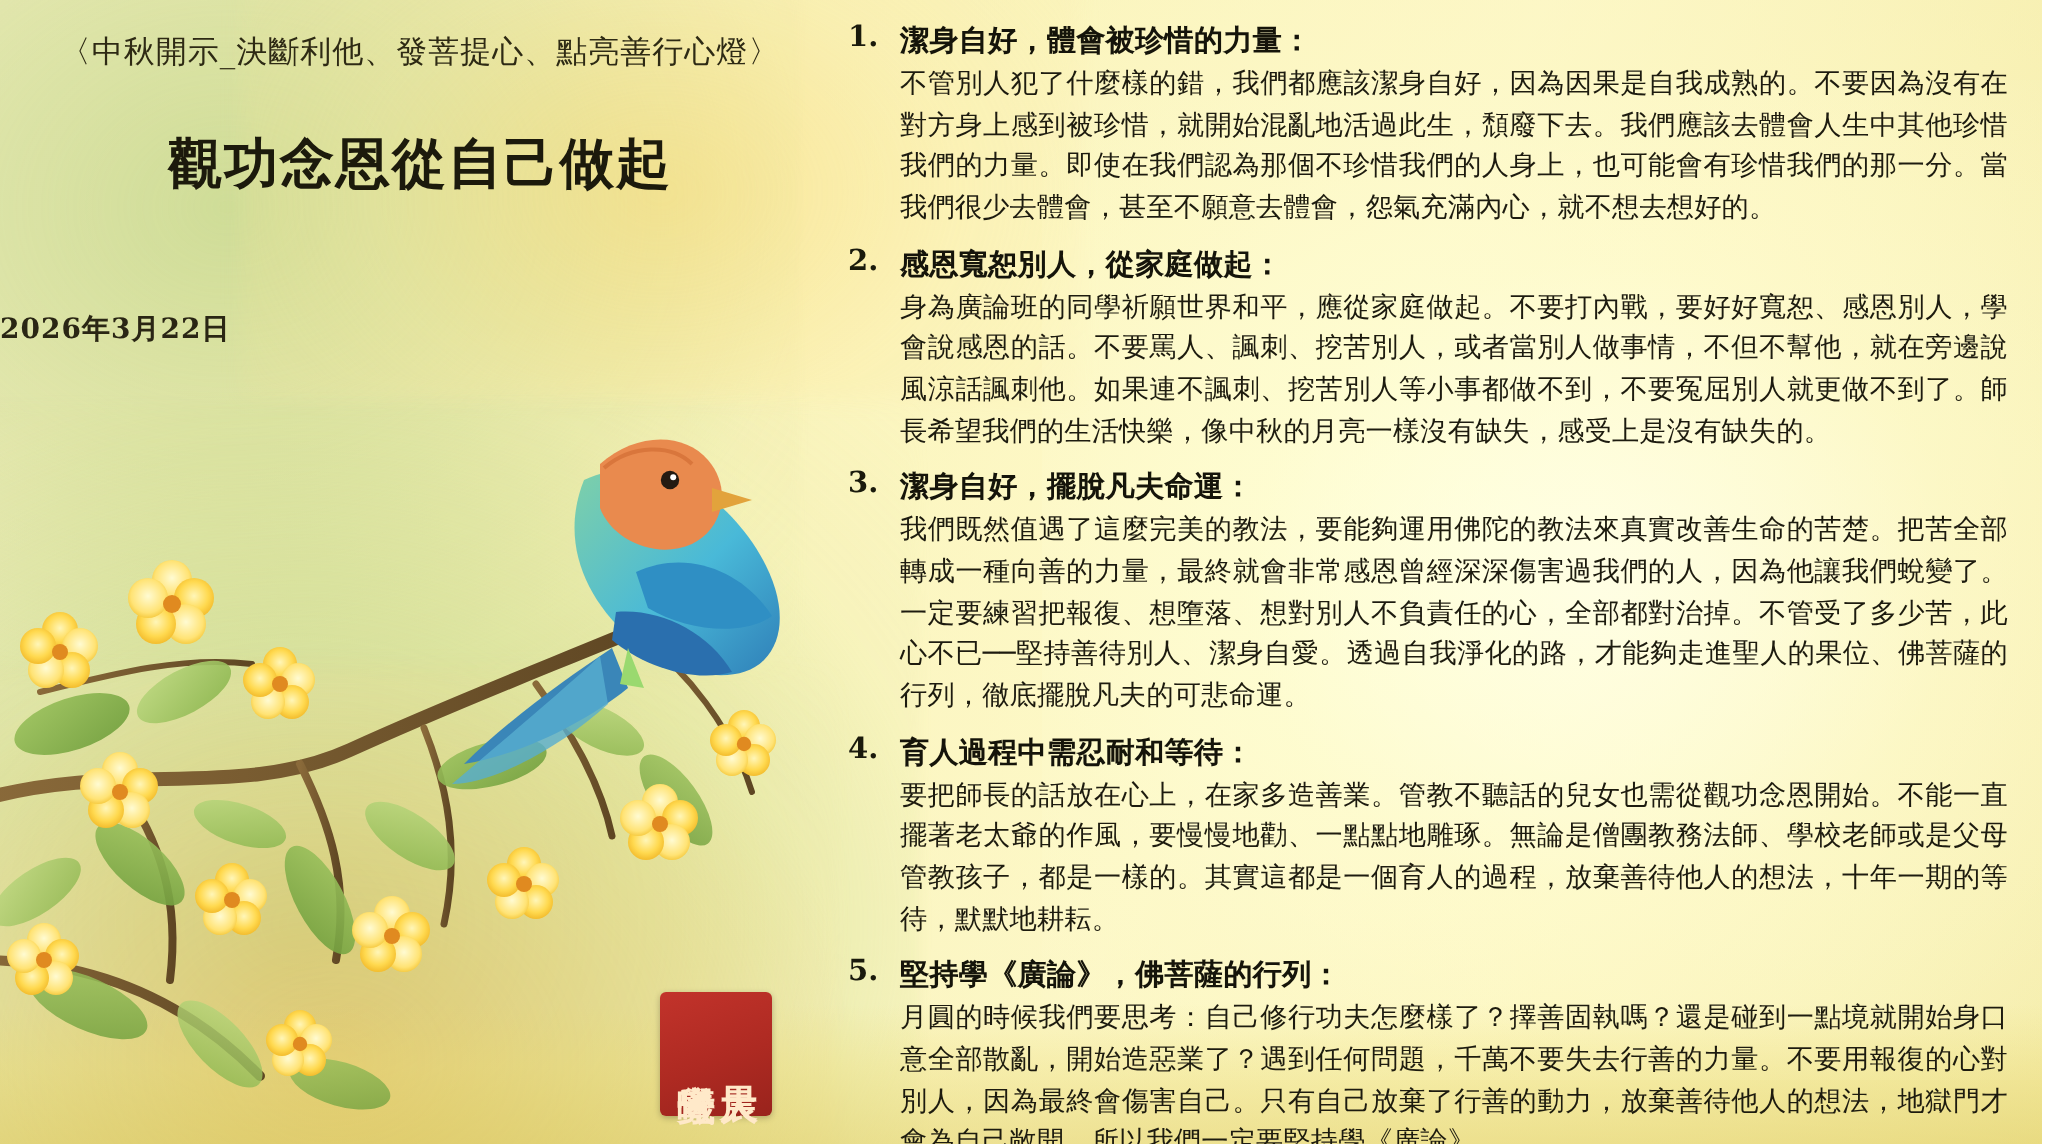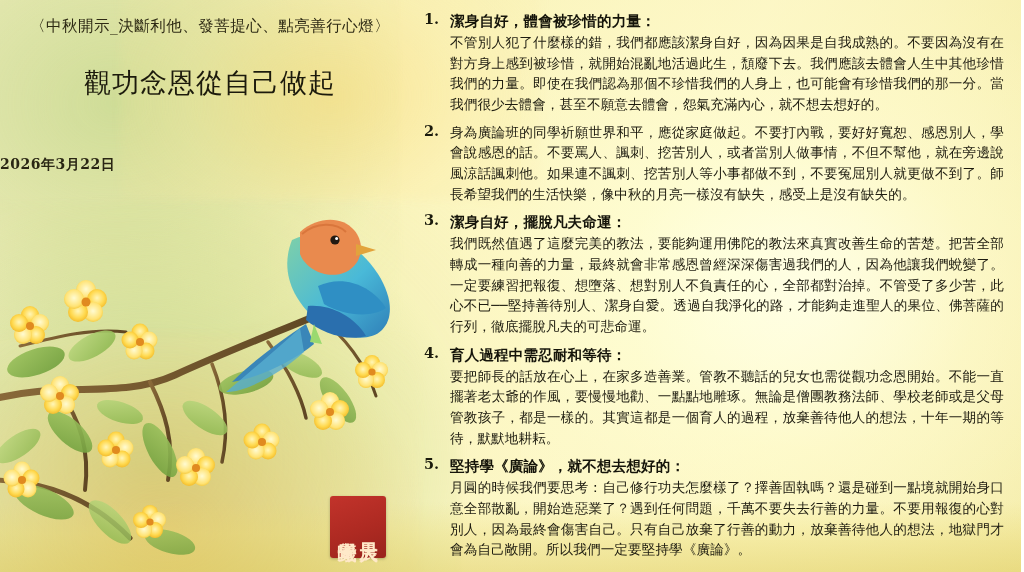--- a/index.html
+++ b/index.html
@@ -101,21 +101,21 @@
     color: #2e2a14;
     line-height: 1.55;
     letter-spacing: 0.5px;
   }
   .subhead .line2 { display: block; }
   .main-title {
     position: absolute;
     top: 62px; left: 0; width: 420px;
     text-align: center;
     font-size: 27px;
-    font-weight: normal;
+    font-weight: bold;
     color: #1c1a0c;
     line-height: 1.52;
     letter-spacing: 1px;
   }
   .date {
     position: absolute;
     top: 156px; left: 0; width: 420px;
     text-align: left;
     font-size: 14px;
     font-weight: bold;
@@ -362,30 +362,31 @@
     <div class="date">2026年3月22日</div>
   </div>
 
   <div class="right-col">
     <ol class="items">
       <li>
         <div class="item-title">潔身自好，體會被珍惜的力量：</div>
         <div class="item-body">不管別人犯了什麼樣的錯，我們都應該潔身自好，因為因果是自我成熟的。不要因為沒有在對方身上感到被珍惜，就開始混亂地活過此生，頹廢下去。我們應該去體會人生中其他珍惜我們的力量。即使在我們認為那個不珍惜我們的人身上，也可能會有珍惜我們的那一分。當我們很少去體會，甚至不願意去體會，怨氣充滿內心，就不想去想好的。</div>
       </li>
       <li>
+        <div class="item-title">感恩寬恕別人，從家庭做起：</div>
         <div class="item-body">身為廣論班的同學祈願世界和平，應從家庭做起。不要打內戰，要好好寬恕、感恩別人，學會說感恩的話。不要罵人、諷刺、挖苦別人，或者當別人做事情，不但不幫他，就在旁邊說風涼話諷刺他。如果連不諷刺、挖苦別人等小事都做不到，不要冤屈別人就更做不到了。師長希望我們的生活快樂，像中秋的月亮一樣沒有缺失，感受上是沒有缺失的。</div>
       </li>
       <li>
         <div class="item-title">潔身自好，擺脫凡夫命運：</div>
         <div class="item-body">我們既然值遇了這麼完美的教法，要能夠運用佛陀的教法來真實改善生命的苦楚。把苦全部轉成一種向善的力量，最終就會非常感恩曾經深深傷害過我們的人，因為他讓我們蛻變了。一定要練習把報復、想墮落、想對別人不負責任的心，全部都對治掉。不管受了多少苦，此心不已──堅持善待別人、潔身自愛。透過自我淨化的路，才能夠走進聖人的果位、佛菩薩的行列，徹底擺脫凡夫的可悲命運。</div>
       </li>
       <li>
         <div class="item-title">育人過程中需忍耐和等待：</div>
         <div class="item-body">要把師長的話放在心上，在家多造善業。管教不聽話的兒女也需從觀功念恩開始。不能一直擺著老太爺的作風，要慢慢地勸、一點點地雕琢。無論是僧團教務法師、學校老師或是父母管教孩子，都是一樣的。其實這都是一個育人的過程，放棄善待他人的想法，十年一期的等待，默默地耕耘。</div>
       </li>
       <li>
-        <div class="item-title">堅持學《廣論》，就不想去想好的：</div>
+        <div class="item-title">堅持學《廣論》，佛菩薩的行列：</div>
         <div class="item-body">月圓的時候我們要思考：自己修行功夫怎麼樣了？擇善固執嗎？還是碰到一點境就開始身口意全部散亂，開始造惡業了？遇到任何問題，千萬不要失去行善的力量。不要用報復的心對別人，因為最終會傷害自己。只有自己放棄了行善的動力，放棄善待他人的想法，地獄門才會為自己敞開。所以我們一定要堅持學《廣論》。</div>
       </li>
     </ol>
   </div>
 
 </div>
 
 </body></html>

